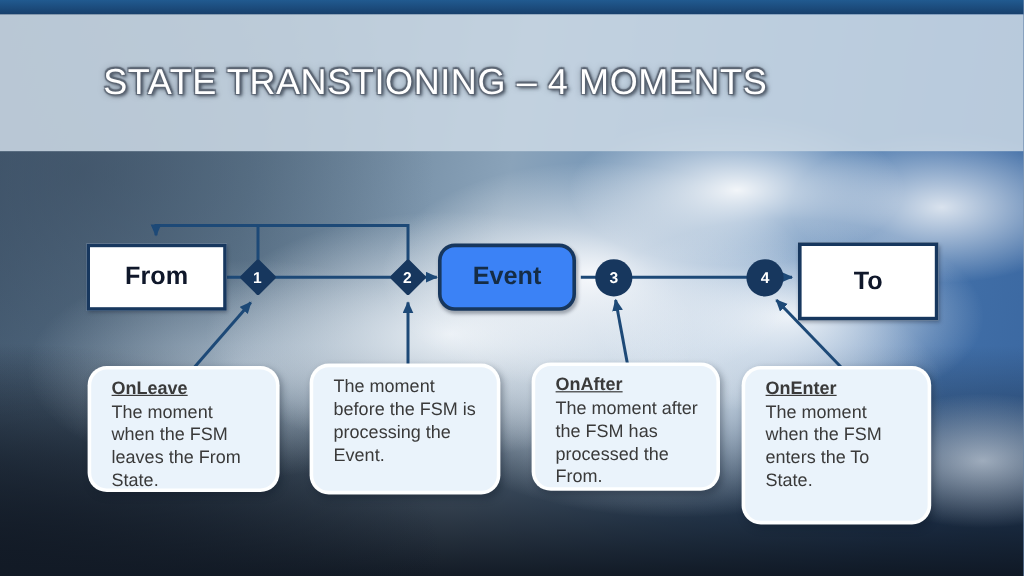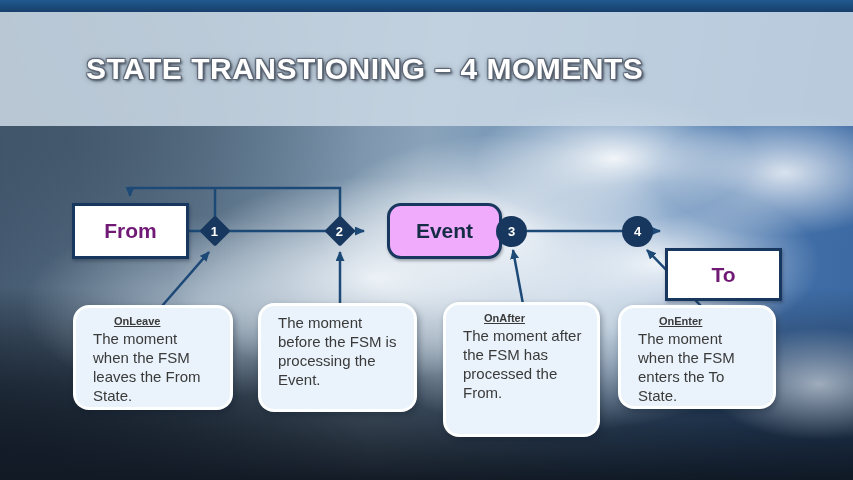--- a/index.html
+++ b/index.html
@@ -29,43 +29,43 @@
     position:absolute; left:0; top:0; width:853px; height:12px;
     background:linear-gradient(180deg,#215a90 0%, #173f6b 100%);
   }
   .title-band{
     position:absolute; left:0; top:12px; width:853px; height:114px;
     background:rgba(202,215,228,.88);
     display:flex; align-items:center;
   }
   .title{
     margin:0 16px 0 86px;
-    font-size:30px; font-weight:bold; letter-spacing:.5px;
+    font-size:30px; font-weight:normal; letter-spacing:.5px;
     color:#ffffff;
     text-shadow:
       -1px -1px 1px #5a6472, 1px -1px 1px #5a6472,
       -1px 1px 1px #5a6472, 1px 1px 1px #5a6472,
       2px 2px 3px rgba(42,52,66,.85), 0 0 6px rgba(60,70,84,.6);
   }
   
   .connectors{position:absolute; left:0; top:0;}
   
   .node{
     position:absolute; box-sizing:border-box;
     border:3px solid #17375e; background:#ffffff;
     display:flex; align-items:center; justify-content:center;
-    font-size:21px; font-weight:bold; color:#701a75;
+    font-size:21px; font-weight:bold; color:#0f172a;
     box-shadow:1px 2px 3px rgba(20,30,45,.35);
   }
   .node.from{left:72px; top:203px; width:117px; height:56px;}
   .node.event{
-    left:387px; top:203px; width:115px; height:56px;
-    border-radius:14px; background:#f0abfc; color:#152c45;
+    left:365px; top:203px; width:115px; height:56px;
+    border-radius:14px; background:#3b82f6; color:#152c45;
   }
-  .node.to{left:665px; top:202px; width:117px; height:53px;margin-top:46px;}
+  .node.to{left:665px; top:202px; width:117px; height:65px;}
   
   .marker{
     position:absolute; background:#17375e;
     display:flex; align-items:center; justify-content:center;
   }
   .marker .num{
     color:#ffffff; font-size:13px; font-weight:bold; line-height:1;
   }
   .marker.diamond{width:22px; height:22px; transform:rotate(45deg); border-radius:2px;}
   .marker.diamond .num{transform:rotate(-45deg);}
@@ -78,31 +78,30 @@
   .callout{
     position:absolute; box-sizing:border-box;
     background:#eaf3fb;
     border:3px solid rgba(255,255,255,.95);
     border-radius:16px;
     padding:7px 8px 0 17px;
     box-shadow:2px 3px 6px rgba(15,25,40,.35);
     color:#3a3a3a;
   }
   .callout-title{
-    font-size:11px; font-weight:bold; text-decoration:underline;
+    font-size:15px; font-weight:bold; text-decoration:underline;
     margin-bottom:2px;
-    margin-left:21px;
   }
   .callout-body{
     font-size:15px; line-height:19px; white-space:pre-line;
   }
   .c1{left:73px;  top:305px; width:160px; height:105px;}
   .c2{left:258px; top:303px; width:159px; height:109px;}
-  .c3{left:443px; top:302px; width:157px; height:135px;}
-  .c4{left:618px; top:305px; width:158px; height:104px;}
+  .c3{left:443px; top:302px; width:157px; height:107px;}
+  .c4{left:618px; top:305px; width:158px; height:132px;}
 </style>
 </head>
 <body>
 
 <div class="slide">
 
   <div class="bg"></div>
   <div class="top-strip"></div>
 
   <div class="title-band">

